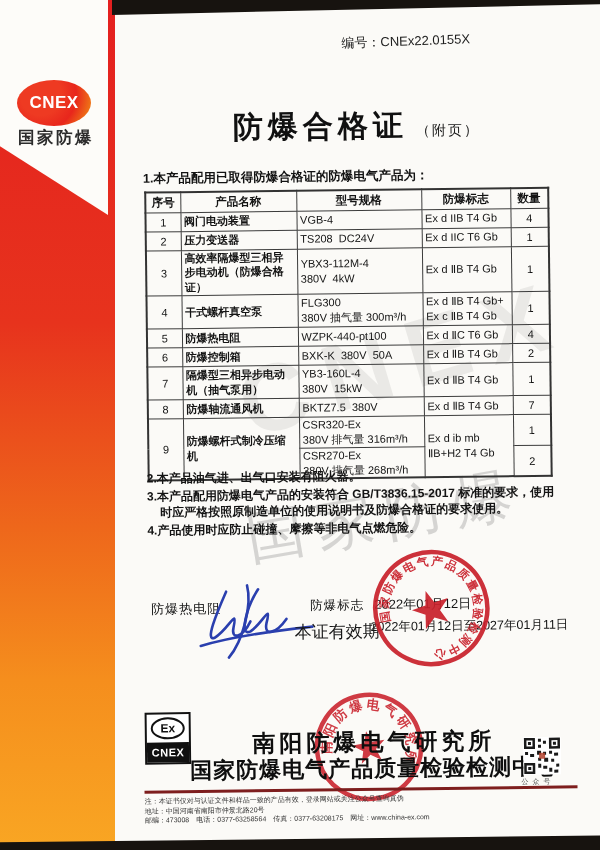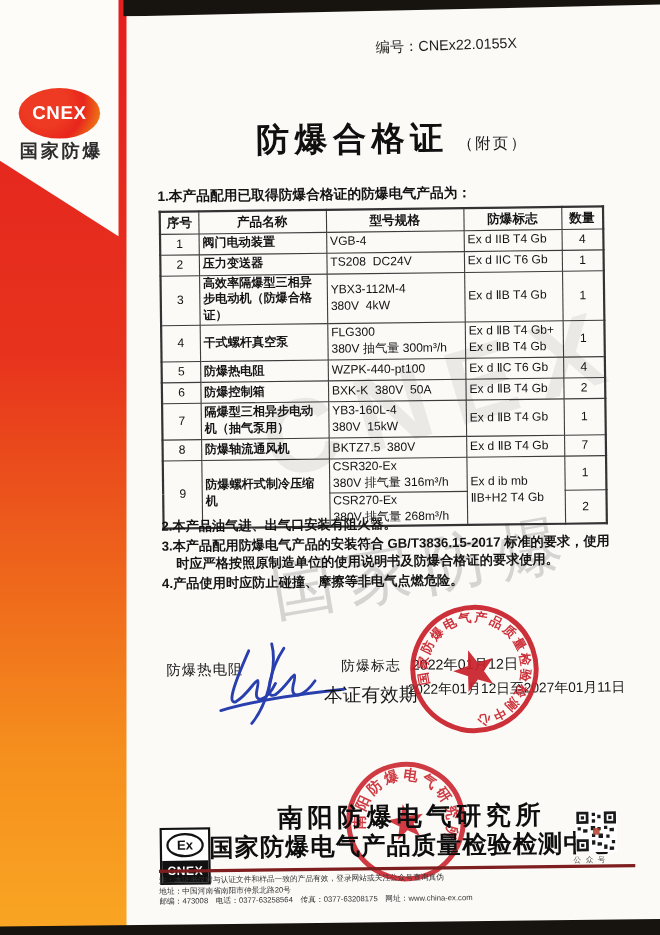--- a/index.html
+++ b/index.html
@@ -53,21 +53,21 @@
   .sig-role{position:absolute;left:149px;top:598px;font-size:13px;letter-spacing:1px;}
   .signature{position:absolute;left:190px;top:578px;}
   .issue-label{position:absolute;left:308px;top:597px;font-size:12.5px;letter-spacing:1px;}
   .issue-value{position:absolute;left:372px;top:596px;font-size:13px;}
   .valid-label{position:absolute;left:292px;top:620px;font-size:17px;}
   .valid-value{position:absolute;left:368px;top:619px;font-size:12.5px;white-space:nowrap;}
 
   .stamp1{position:absolute;left:368px;top:548px;opacity:.92;}
   .stamp2{position:absolute;left:308px;top:690px;opacity:.88;}
 
-  .ex-logo{position:absolute;left:141px;top:750px;width:46px;height:52px;border:2px solid #121212;background:#fff;}
+  .ex-logo{position:absolute;left:141px;top:710px;width:46px;height:52px;border:2px solid #121212;background:#fff;}
   .ex-top{height:28px;display:flex;align-items:center;justify-content:center;}
   .ex-oval{width:34px;height:22px;border:2px solid #121212;border-radius:50%;display:flex;align-items:center;justify-content:center;
         font-size:12px;font-weight:bold;color:#111;}
   .ex-bottom{height:20px;background:#111;color:#fff;font-weight:bold;font-size:11px;display:flex;align-items:center;justify-content:center;letter-spacing:.5px;}
 
   .org-block{position:absolute;left:140px;top:729px;width:460px;text-align:center;color:#0e0e0e;}
   .org-line1{font-size:23px;font-weight:700;letter-spacing:4px;line-height:26px;}
   .org-line2{font-size:22px;font-weight:700;letter-spacing:1px;line-height:27px;}
   .org-rule{position:absolute;left:140px;top:788px;width:433px;height:3px;background:#7e1e1e;}
 

